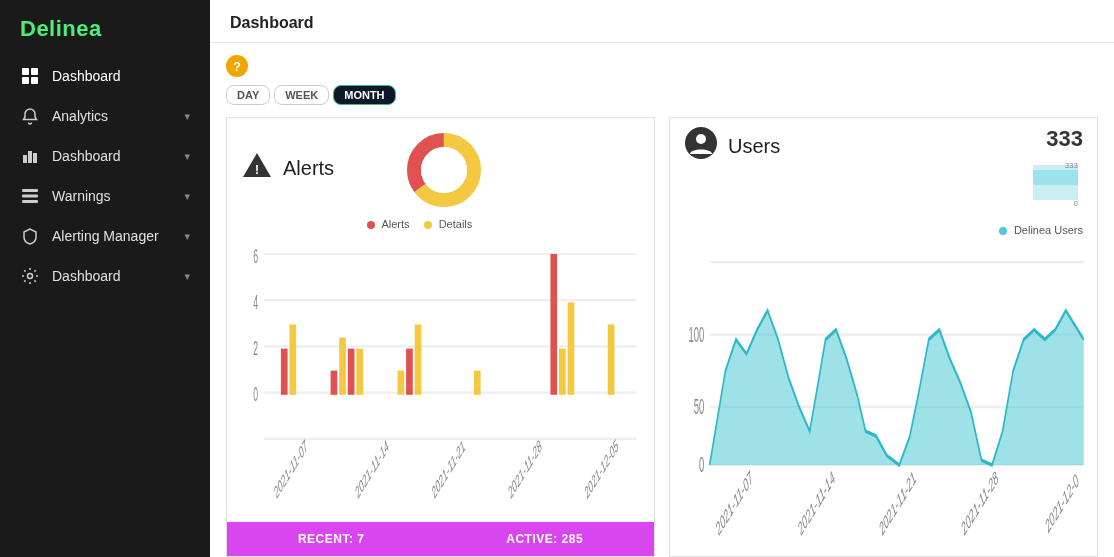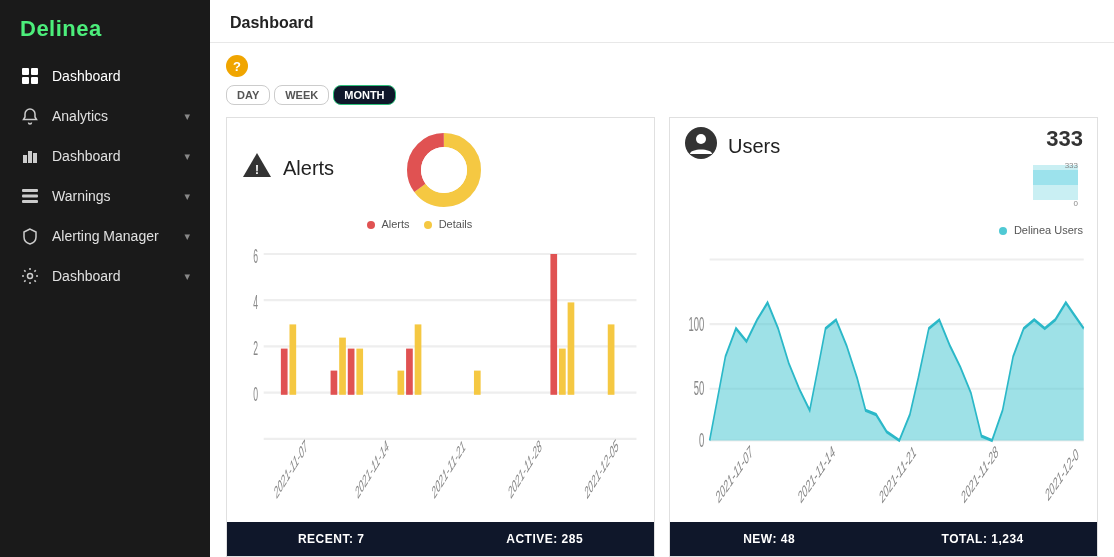--- a/index.html
+++ b/index.html
@@ -171,21 +171,21 @@
     
     .chart-area {
       flex: 1;
       padding: 0 8px 4px;
       position: relative;
       min-height: 0;
     }
 
     
     .panel-footer {
-      background: #0f172a;
+      background: #d946ef;
       color: #fff;
       display: flex;
       justify-content: space-around;
       padding: 10px 0;
       font-size: 12px;
       font-weight: 600;
       letter-spacing: 0.5px;
     }
 
     
@@ -444,21 +444,17 @@
             <text x="210" y="112" text-anchor="middle" font-size="8" fill="#888" transform="rotate(-35, 210, 112)">2021-11-21</text>
             <text x="288" y="112" text-anchor="middle" font-size="8" fill="#888" transform="rotate(-35, 288, 112)">2021-11-28</text>
             <text x="366" y="112" text-anchor="middle" font-size="8" fill="#888" transform="rotate(-35, 366, 112)">2021-12-0</text>
 
             <path d="M30,94 L45,55 L55,42 L65,48 L75,38 L85,30 L95,42 L105,58 L115,70 L125,80 L133,60 L140,42 L150,38 L160,50 L170,65 L178,80 L188,82 L198,90 L210,94 L220,82 L228,65 L238,42 L248,38 L258,50 L268,60 L278,72 L288,92 L298,94 L308,80 L318,55 L328,42 L338,38 L348,42 L358,38 L368,30 L375,35 L385,42 L385,94 Z" fill="#4fc9d4" opacity="0.55"></path>
 
             <path d="M30,94 L45,55 L55,42 L65,48 L75,38 L85,30 L95,42 L105,58 L115,70 L125,80 L133,60 L140,42 L150,38 L160,50 L170,65 L178,80 L188,82 L198,90 L210,94 L220,82 L228,65 L238,42 L248,38 L258,50 L268,60 L278,72 L288,92 L298,94 L308,80 L318,55 L328,42 L338,38 L348,42 L358,38 L368,30 L375,35 L385,42" fill="none" stroke="#2bb8c8" stroke-width="1.5"></path>
           </svg>
         </div>
 
-        <div class="panel-footer">
-          <span>NEW: 48</span>
-          <span>TOTAL: 1,234</span>
-        </div>
       </div>
 
     </div>
   </div>
 </main>
 
 </body></html>

